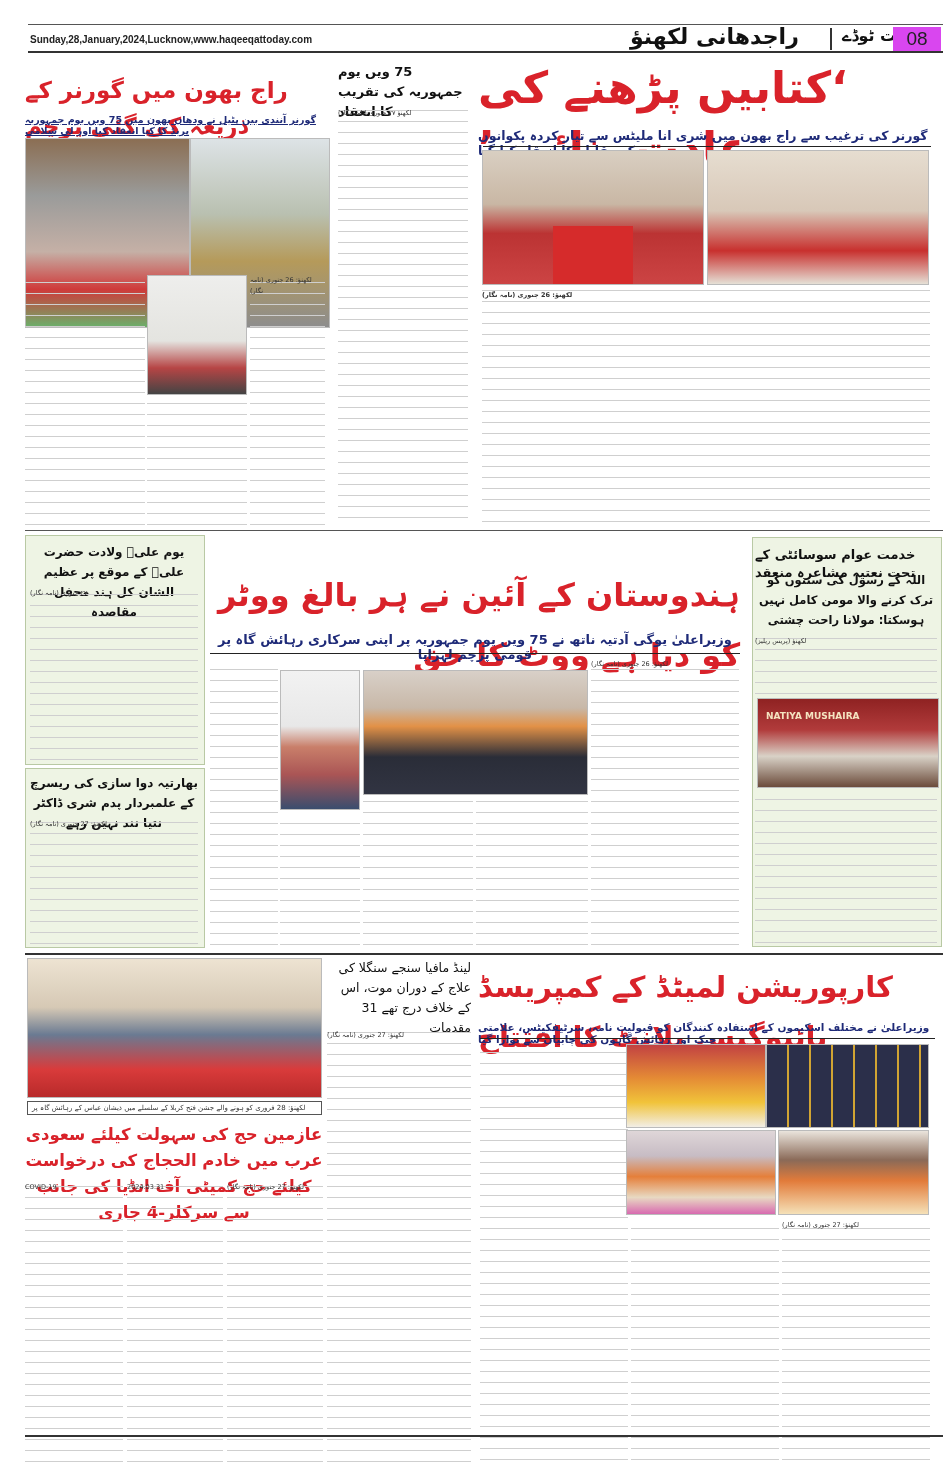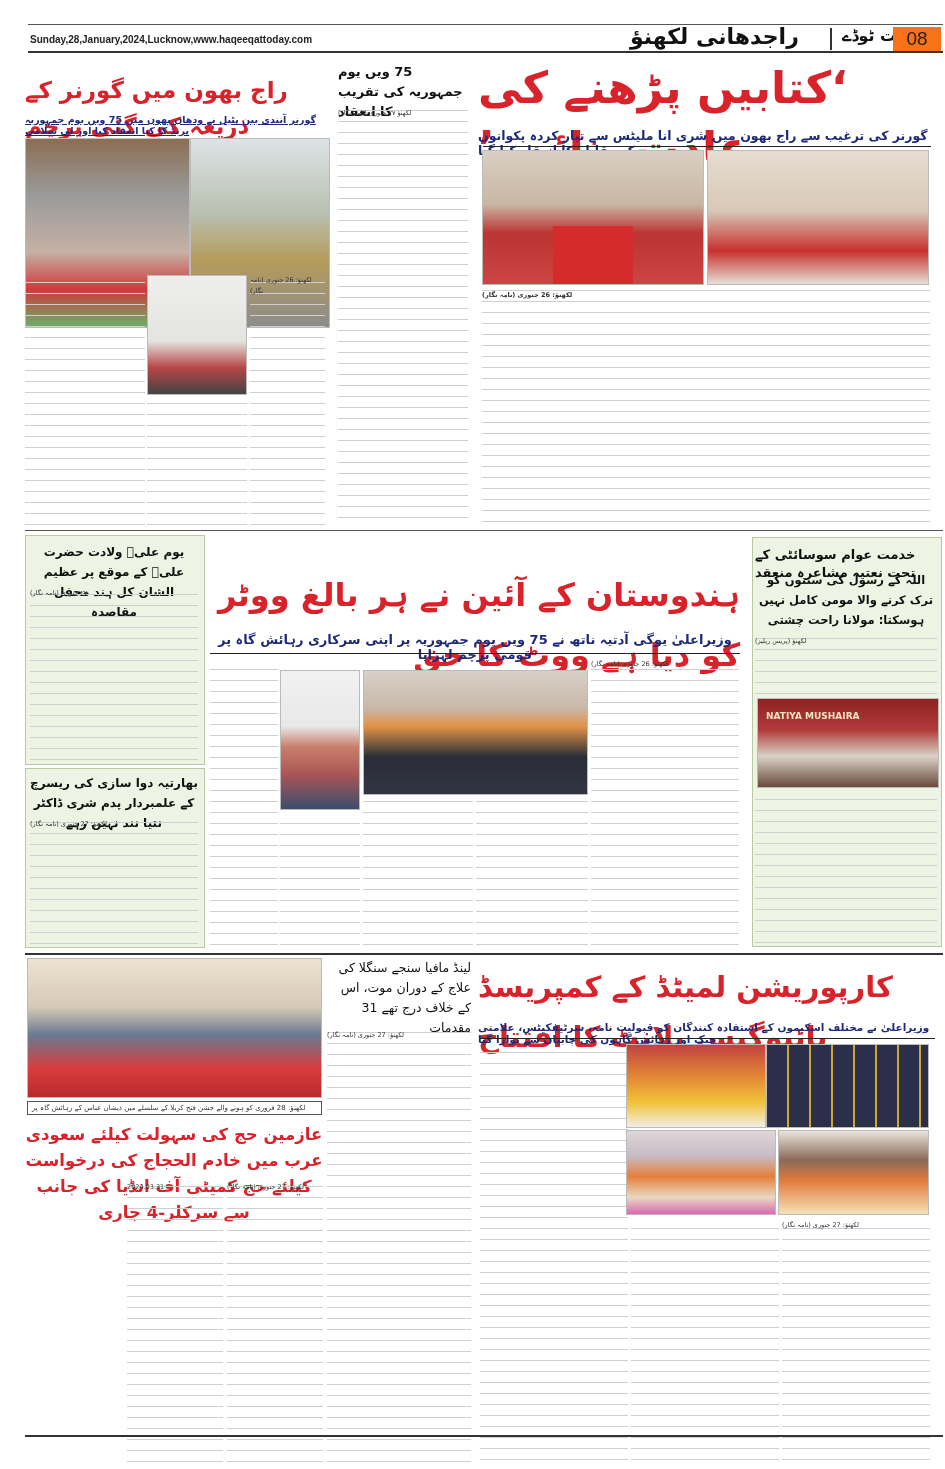--- a/index.html
+++ b/index.html
@@ -4,21 +4,21 @@
 <style>
 *{box-sizing:border-box;margin:0;padding:0}
 body{width:945px;height:1469px;background:#fff;font-family:"DejaVu Sans",sans-serif;position:relative;overflow:hidden;color:#222}
 .abs{position:absolute}
 .rtl{direction:rtl;text-align:left}
 .masthead{left:0;top:0;width:945px;height:52px}
 .mast-date{left:30px;top:34px;font-family:"Liberation Sans",sans-serif;font-size:10px;font-weight:bold;color:#222}
 .mast-city{left:630px;top:24px;font-size:22px;font-weight:bold;color:#111}
 .mast-brand{left:842px;top:26px;font-size:16px;font-weight:bold;color:#111}
 .mast-sep{left:830px;top:28px;width:2px;height:22px;background:#333}
-.mast-page{left:893px;top:27px;width:48px;height:24px;background:#f97316;font-family:"Liberation Sans",sans-serif;font-size:19px;text-align:center;line-height:24px;color:#222}
+.mast-page{left:893px;top:27px;width:48px;height:24px;background:#d946ef;font-family:"Liberation Sans",sans-serif;font-size:19px;text-align:center;line-height:24px;color:#222}
 .rule{height:2px;background:#333}
 .hl-red{color:#d9222a;font-weight:bold}
 .hl-navy{color:#1e2a78;font-weight:bold}
 .photo{border:1px solid #bbb;overflow:hidden}
 .body-text{font-size:6.5px;line-height:11.4px;color:#333;overflow:hidden}
 .greenbox{background:#eef4e4;border:1px solid #b9c9a4}
 .navy-band{background:#3b4680;color:#fff;font-weight:bold;text-align:center}
 .caption{font-size:7px;color:#333;border:1px solid #555;padding:1px 4px}
 .stripes{background-image:repeating-linear-gradient(0deg,#cfcfcf 0 1px,transparent 1px 11px)}
 </style>
@@ -125,20 +125,23 @@
 </div>
 
 <div class="abs" style="left:25px;top:1120px;width:298px;height:345px">
   <div class="abs hl-red rtl" style="right:0;top:2px;width:298px;font-size:16.5px;line-height:26px;text-align:center">عازمین حج کی سہولت کیلئے سعودی عرب میں خادم الحجاج کی درخواست کیلئے حج کمیٹی آف انڈیا کی جانب سے سرکلر-4 جاری</div>
   <div class="abs body-text rtl stripes" style="right:0;top:62px;width:96px;height:280px">
     <span>لکھنؤ: 27 جنوری (نامہ نگار)</span>
   </div>
   <div class="abs body-text rtl stripes" style="right:100px;top:62px;width:96px;height:280px">
     <span>2024.03.31</span>
   </div>
+  <div class="abs body-text rtl stripes" style="right:200px;top:62px;width:98px;height:280px">
+    <span>COVID-19</span>
+  </div>
 </div>
 
 <div class="abs" style="left:476px;top:958px;width:466px;height:510px">
   <div class="abs hl-red rtl" style="right:4px;top:4px;width:460px;font-size:29px;line-height:50px">کارپوریشن لمیٹڈ کے کمپریسڈ بائیوگیس پلانٹ کا افتتاح</div>
   <div class="abs hl-navy rtl" style="right:4px;top:63px;width:460px;font-size:10.5px">وزیراعلیٰ نے مختلف اسکیموں کے استفادہ کنندگان کو قبولیت نامہ، سرٹیفکیٹس، علامتی چیک اور رہائش گاہوں کی چابیاں سے نوازا گیا</div>
   <div class="abs rule" style="left:4px;top:80px;width:455px;height:1px;background:#222"></div>
   <div class="abs body-text rtl stripes" style="left:4px;top:84px;width:148px;height:176px"></div>
   <div class="abs photo" style="left:150px;top:86px;width:140px;height:84px;background:linear-gradient(180deg,#c24242 0%,#e48a35 40%,#f1c33a 70%,#f2eee6 100%)"></div>
   <div class="abs photo" style="left:290px;top:86px;width:163px;height:84px;background:repeating-linear-gradient(90deg,#2b2f4a 0 20px,#d2a533 20px 22px),#2b2f4a"></div>
   <div class="abs photo" style="left:150px;top:172px;width:150px;height:85px;background:linear-gradient(180deg,#dfd6d8 0%,#c7bcc4 30%,#e57f3a 55%,#e8d9c2 80%,#d86ab0 100%)"></div>

